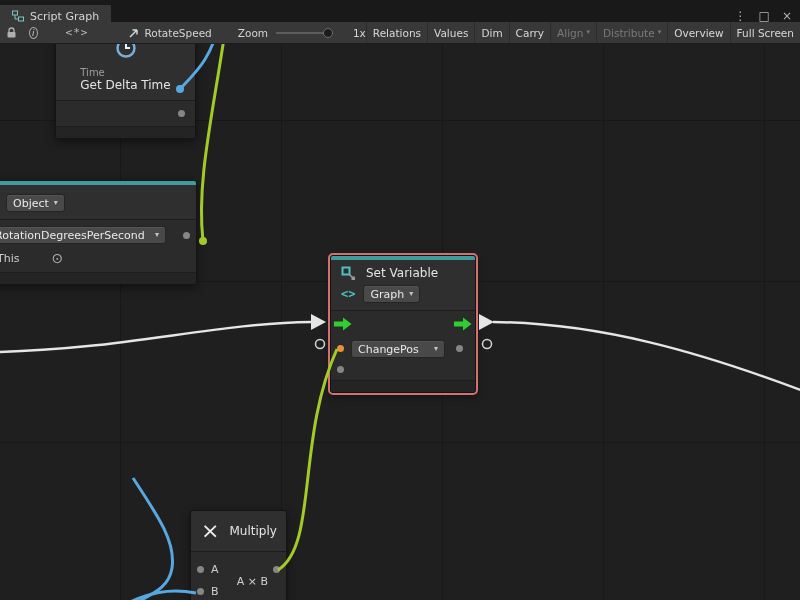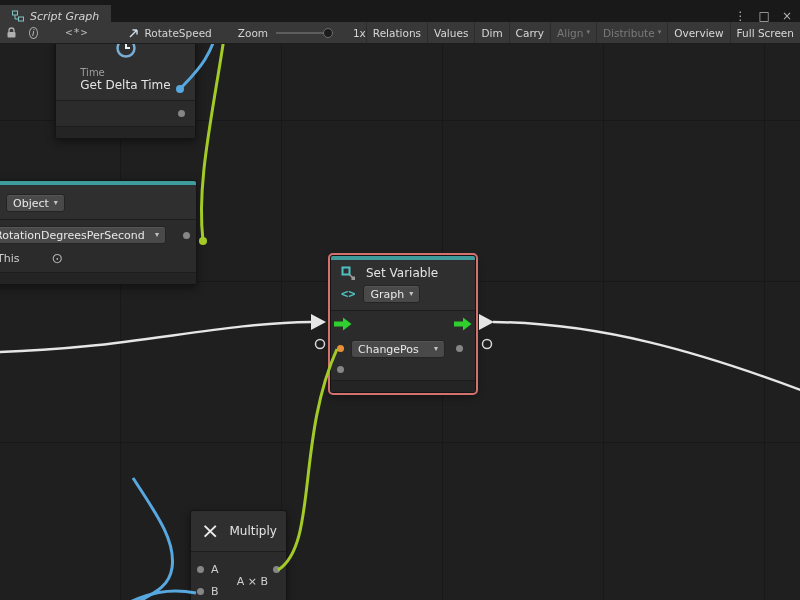--- a/index.html
+++ b/index.html
@@ -6,21 +6,21 @@
   *{box-sizing:border-box;}
   .stage{position:relative;width:800px;height:600px;overflow:hidden;background:#1f1f1f;
          font-family:"DejaVu Sans","Liberation Sans",sans-serif;color:#d8d8d8;}
   
   .canvas{position:absolute;inset:0;z-index:0;
     background-image:linear-gradient(#181818 1px,transparent 1px),
                      linear-gradient(90deg,#181818 1px,transparent 1px);
     background-size:161px 161px;background-position:-41px -41px;}
   
   .tabbar{position:absolute;top:0;left:0;right:0;height:32px;background:#191919;z-index:30;
-          display:flex;align-items:center;font-size:11px;font-style:italic;}
+          display:flex;align-items:center;font-size:11px;}
   .tab{display:flex;align-items:center;gap:6px;height:22px;padding:0 12px;background:#383838;color:#d6d6d6;}
   .winctl{margin-left:auto;display:flex;align-items:center;gap:12px;padding-right:8px;color:#b5b5b5;font-size:12px;}
   .winctl span{cursor:default;}
   
   .toolbar{position:absolute;top:22px;left:0;right:0;height:22px;background:#383838;z-index:30;
            border-bottom:1px solid #1c1c1c;display:flex;align-items:center;font-size:10.5px;color:#d4d4d4;}
   .tb-ic{display:inline-flex;align-items:center;justify-content:center;}
   .info-ic{width:12px;height:12px;border:1px solid #a8a8a8;border-radius:50%;font-size:9px;line-height:10px;
            text-align:center;color:#c8c8c8;font-style:italic;display:inline-block;}
   .code-ic{font-family:"DejaVu Sans Mono","Liberation Mono",monospace;color:#bdbdbd;font-size:11px;letter-spacing:1px;}

